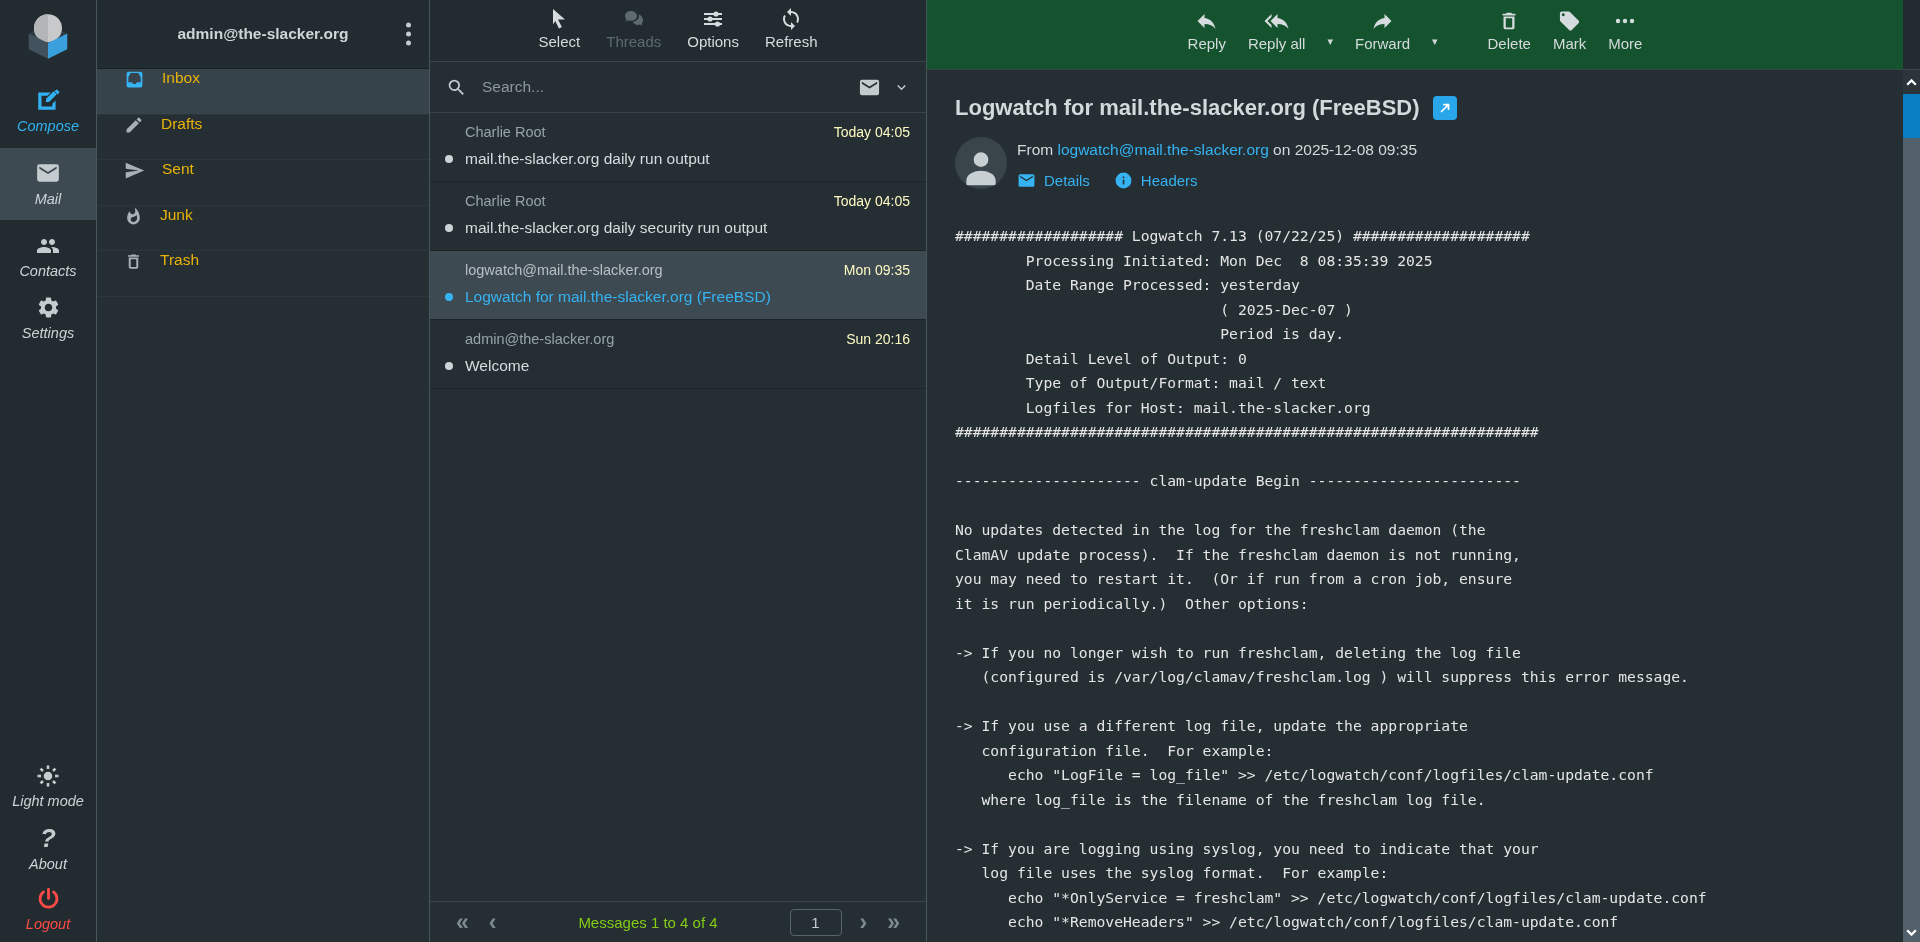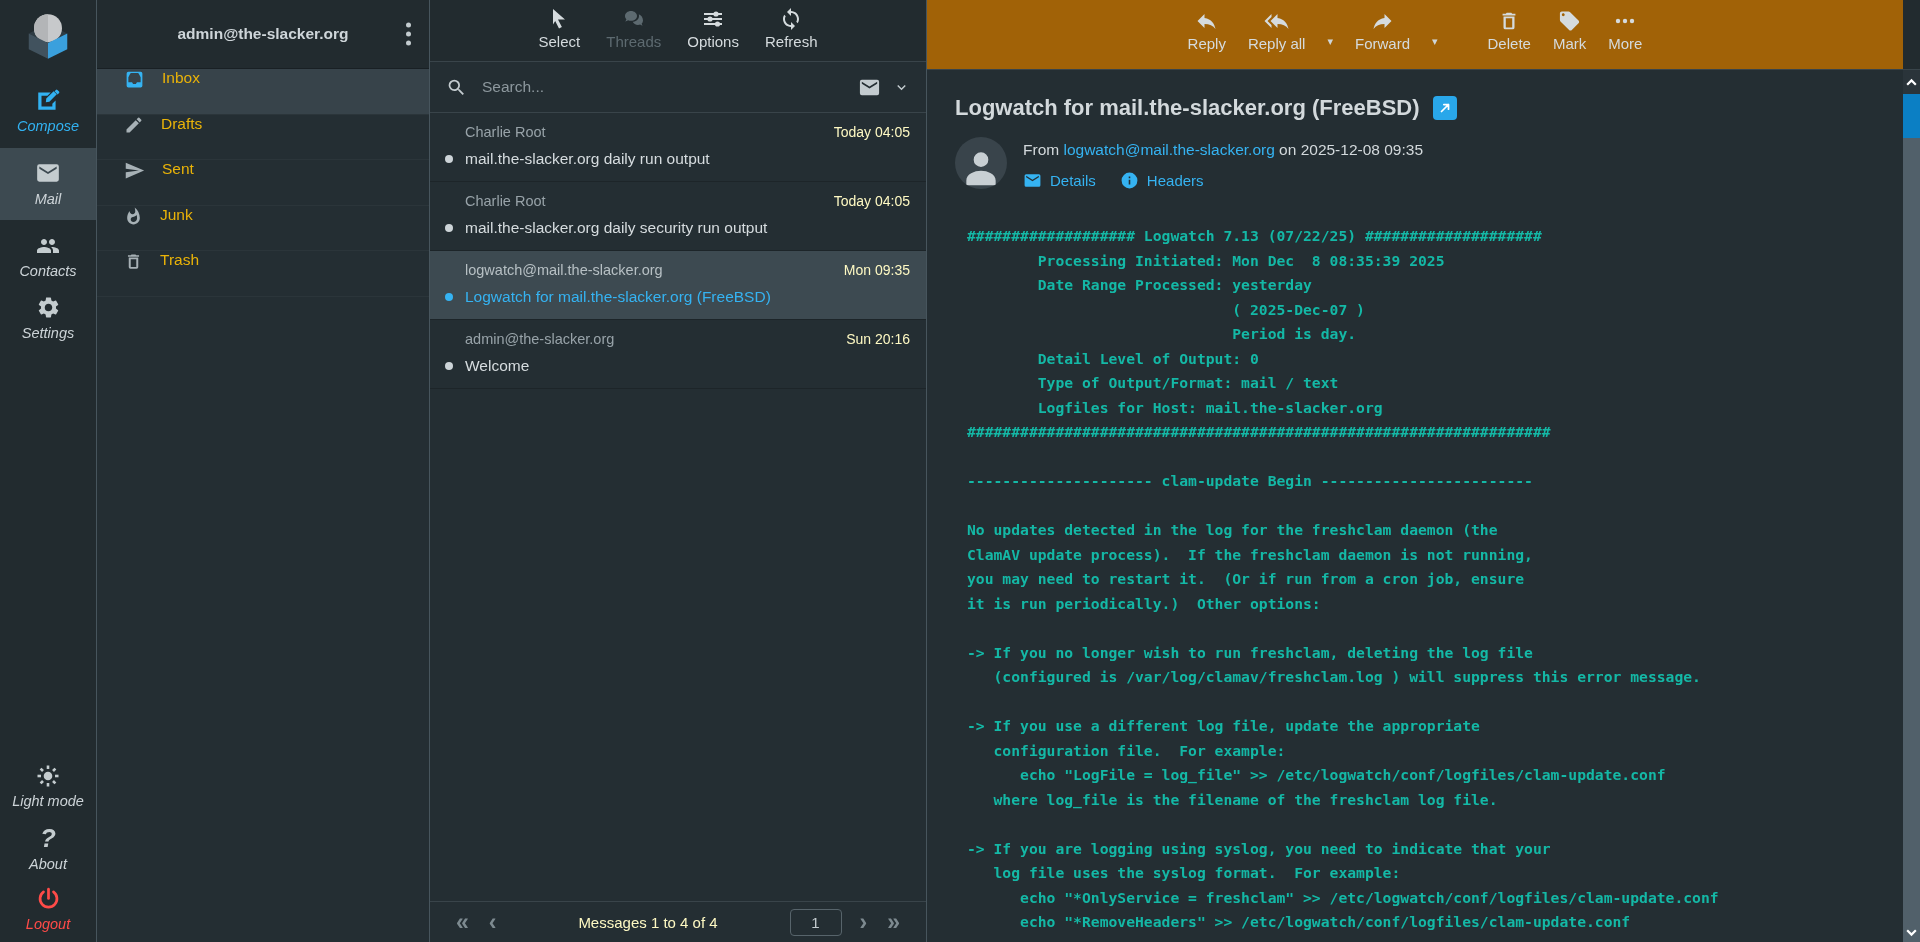--- a/index.html
+++ b/index.html
@@ -105,60 +105,59 @@
   .msg-row.selected .msg-top { color:#b7c0c4; }
   .msg-row.selected .msg-sub { color:#35b3f2; }
   .msg-row.selected .dot { background:#35b3f2; }
 
   .list-footer {
     height:41px; flex:0 0 41px; border-top:1px solid #39444a; background:#242e33;
     display:flex; align-items:center; padding:0 16px;
   }
   .pg-nav { color:#7d8a90; font-size:23px; font-weight:bold; line-height:1;
     padding:0 10px; cursor:pointer; user-select:none; }
-  .pg-status { flex:1; text-align:center; color:#fef9c3; font-size:15px; }
+  .pg-status { flex:1; text-align:center; color:#84cc16; font-size:15px; }
   .pg-box {
     width:52px; height:27px; border:1px solid #57646b; border-radius:4px;
     color:#c3cbcf; font-size:15px; display:flex; align-items:center; justify-content:center;
     margin-right:8px; cursor:text;
   }
 
   
   .mailcol { flex:1; display:flex; flex-direction:column; background:#242e33; min-width:0; }
   .mail-toolbar {
-    height:70px; flex:0 0 70px; background:#a16207; border-bottom:1px solid #39444a;
+    height:70px; flex:0 0 70px; background:#14532d; border-bottom:1px solid #39444a;
     display:flex; justify-content:center; gap:22px; padding-top:9px;
   }
   .mail-toolbar .gapL { margin-left:28px; }
   .mail-content { flex:1; overflow:hidden; padding:0 30px 0 28px; }
   .subject-line {
     margin-top:25px; display:flex; align-items:center; gap:13px;
     font-size:22px; font-weight:bold; color:#d3d9dc;
   }
   .extlink {
     width:24px; height:24px; border-radius:4px; background:#29a7ea;
     display:flex; align-items:center; justify-content:center; cursor:pointer; flex:0 0 auto;
   }
-  .from-block { margin-top:16px; display:flex; gap:16px; }
+  .from-block { margin-top:16px; display:flex; gap:10px; }
   .avatar {
     width:52px; height:52px; border-radius:50%; background:#39444b;
     overflow:hidden; flex:0 0 auto; display:flex; align-items:flex-end; justify-content:center;
   }
   .from-lines { padding-top:4px; }
   .from-line { font-size:15.5px; color:#d3d9dc; }
   .from-line a, .mlink { color:#35b3f2; text-decoration:none; cursor:pointer; }
   .links-line { margin-top:12px; display:flex; gap:24px; align-items:center; }
   .mlink { display:flex; align-items:center; gap:8px; font-size:15px; }
   .mlink svg { fill:#35b3f2; }
   .body-pre {
-    margin:34px 0 0 12px;
+    margin:34px 0 0 0;
     font-family:"DejaVu Sans Mono", monospace;
-    font-size:14.7px; line-height:24.5px; color:#14b8a6;
+    font-size:14.7px; line-height:24.5px; color:#e5e5e5;
     white-space:pre;
-    font-weight:bold;
   }
 
   
   .scrollcol { width:17px; flex:0 0 17px; display:flex; flex-direction:column; }
   .sc-cap { height:70px; flex:0 0 70px; background:#222b2f; border-bottom:1px solid #39444a; }
   .sc-up { height:24px; flex:0 0 24px; background:#2a343a;
     display:flex; align-items:center; justify-content:center; cursor:pointer; }
   .sc-thumb { height:44px; flex:0 0 44px; background:#0b7fc4; cursor:grab; }
   .sc-track { flex:1; background:#51606a; position:relative; }
   .sc-down { position:absolute; bottom:4px; left:0; right:0;

